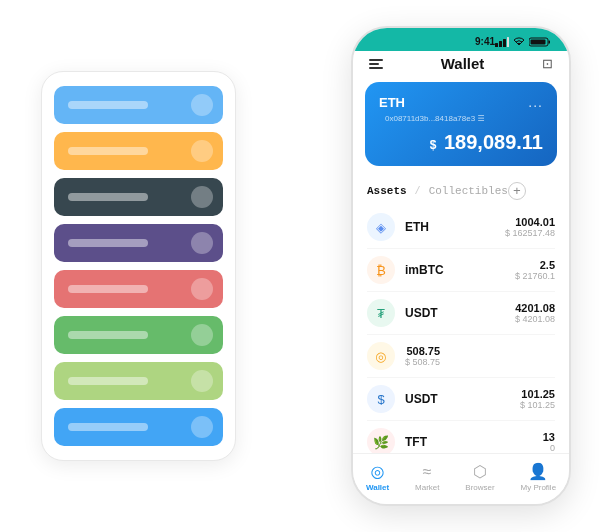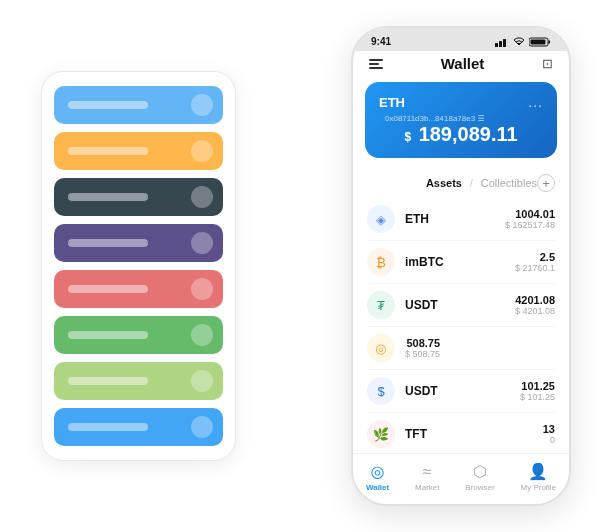--- a/index.html
+++ b/index.html
@@ -75,24 +75,24 @@
       background: #f9f9f9;
       border-radius: 36px;
       border: 2px solid #e0e0e0;
       box-shadow: 0 8px 32px rgba(0,0,0,0.12);
       overflow: hidden;
       display: flex;
       flex-direction: column;
     }
 
     .phone-status-bar {
-      background: #e5e5e5;
-      display: flex;
-      align-items: center;
-      justify-content: space-between;
+      background: #14b8a6;
+      display: flex;
+      align-items: center;
+      justify-content: flex-end;
       padding: 8px 18px 4px;
       font-size: 10px;
       font-weight: 600;
       color: #111;
       flex-shrink: 0;
     }
 
     .status-icons {
       display: flex;
       gap: 4px;
@@ -146,41 +146,43 @@
 
     .eth-dots {
       font-size: 14px;
       letter-spacing: 1px;
       color: rgba(255,255,255,0.8);
     }
 
     .eth-address {
       font-size: 8px;
       color: rgba(255,255,255,0.7);
+      margin-bottom: 8px;
       padding-left: 6px;
     }
 
     .eth-balance {
       font-size: 20px;
       font-weight: 700;
-      text-align: center;
+      text-align: right;
     }
 
     .eth-balance-symbol {
       font-size: 12px;
       margin-right: 2px;
     }
 
     
     .assets-header {
       display: flex;
       align-items: center;
-      justify-content: flex-end;
+      justify-content: flex-start;
       padding: 6px 14px;
       flex-shrink: 0;
+      font-family: Liberation Mono, monospace;
     }
 
     .assets-tabs {
       display: flex;
       gap: 8px;
       align-items: center;
     }
 
     .assets-tab-active {
       font-size: 11px;

